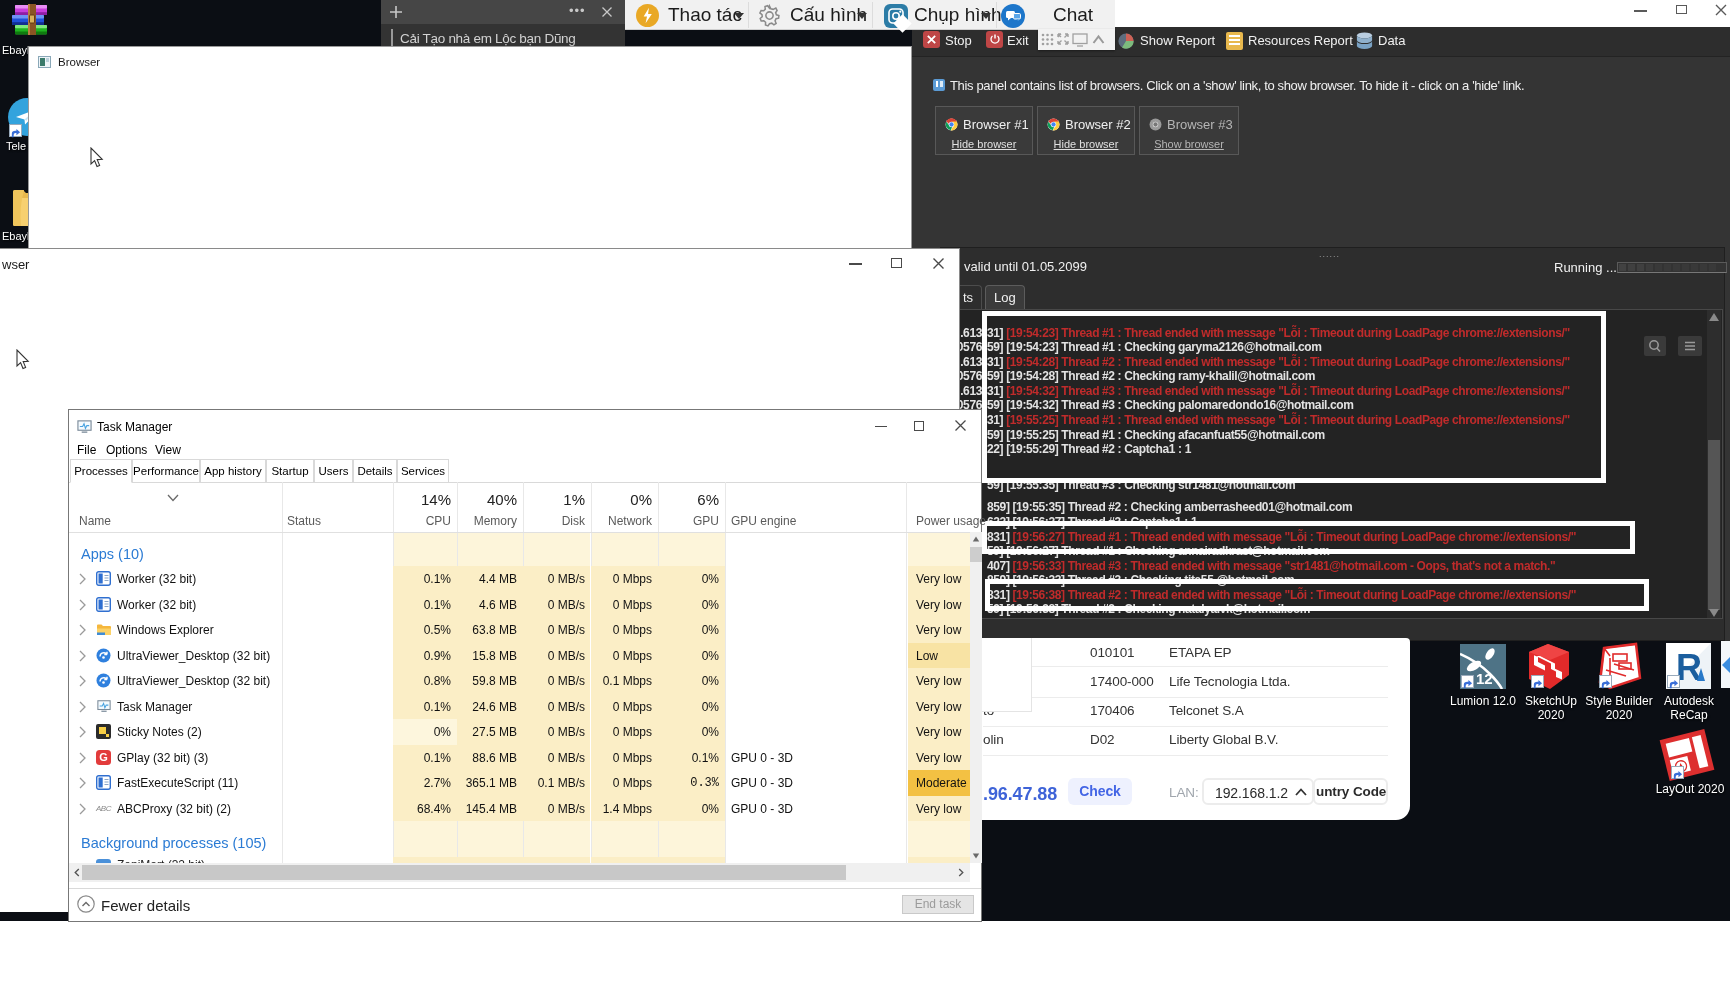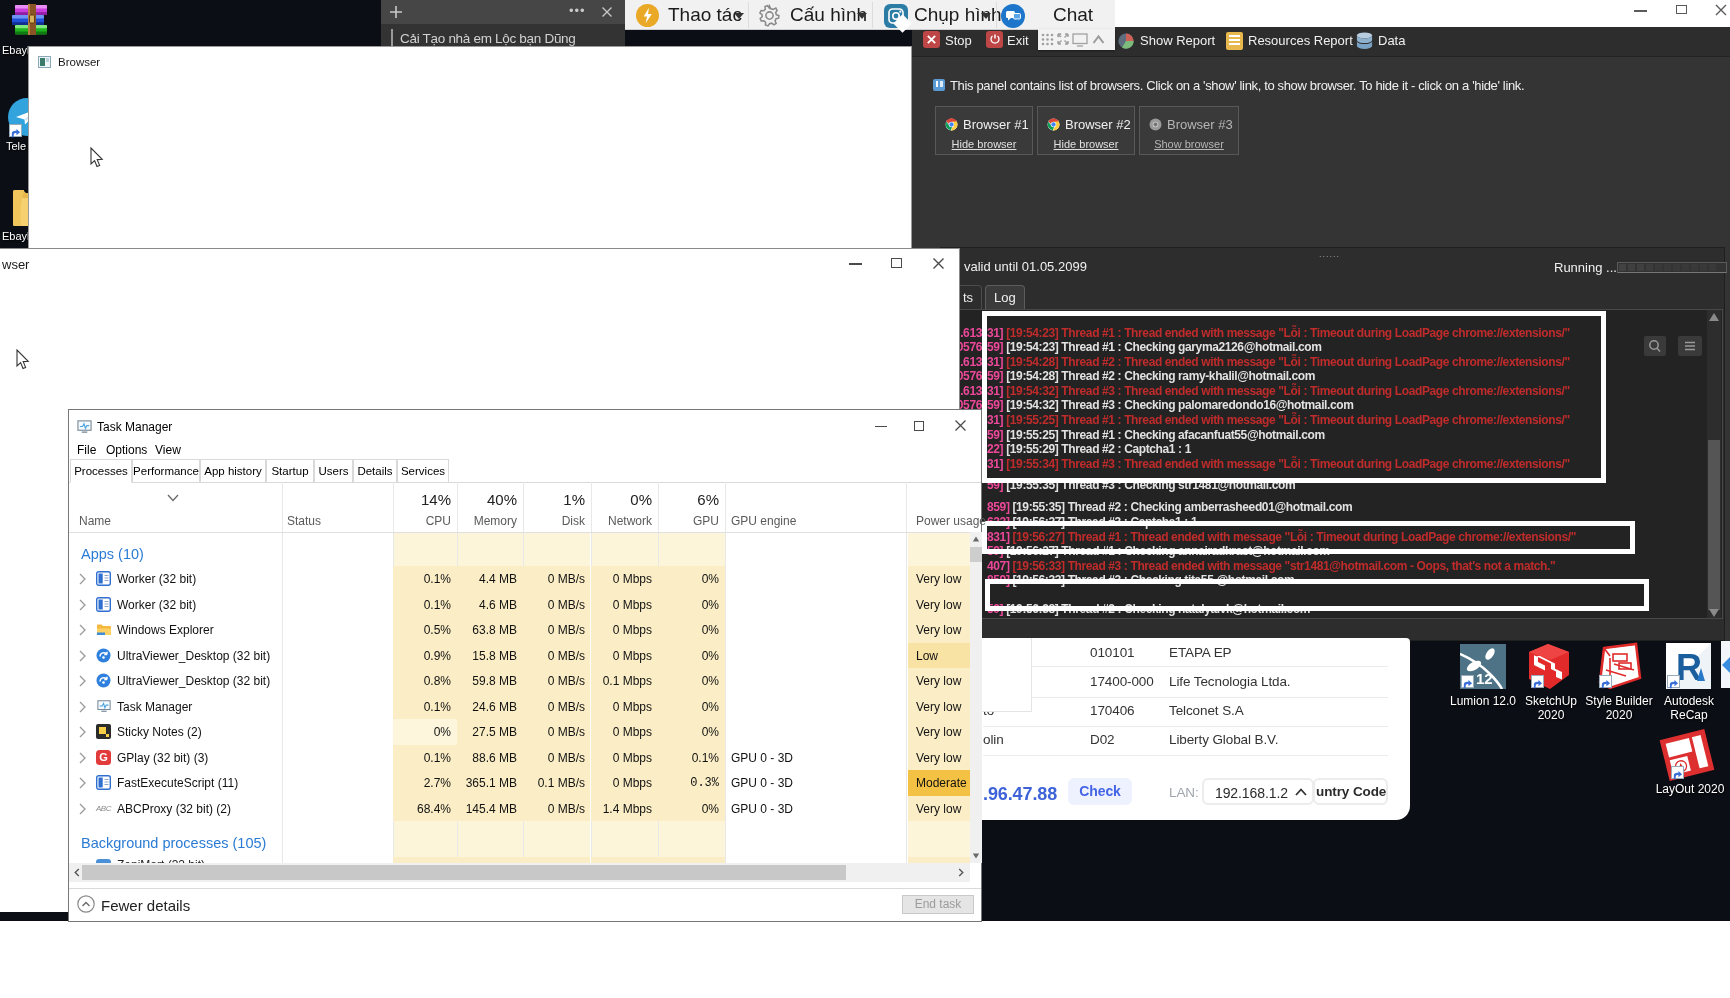--- a/index.html
+++ b/index.html
@@ -32,21 +32,21 @@
 
   
   #popup { left:1038px; top:29px; width:77px; height:21px; background:#f2f2f2; box-shadow:0 1px 2px rgba(0,0,0,.4); }
 
   
   #winB { left:940px; top:247px; width:785px; height:394px; background:#2d2d2d; border:1px solid #1f1f1f; }
   #logarea { position:absolute; left:10px; top:61px; width:772px; height:310px; background:#232323; border:1px solid #484848; overflow:hidden; }
   .ll { position:absolute; white-space:nowrap; font-size:12px; font-weight:bold; letter-spacing:-0.38px; }
   .lr { color:#c02b2b; }
   .lw { color:#e2e2e2; }
-  .lg { color:#ec4899; }
+  .lg { color:#e5e5e5; }
   .wbox { position:absolute; border:5px solid #fff; }
 
   
   #b1 { left:28px; top:46px; width:884px; height:204px; background:#fff; border:1px solid #9a9a9a; border-bottom:none; }
 
   
   #b2 { left:0; top:248px; width:960px; height:664px; background:#fff; border-top:1px solid #8a8a8a; border-right:1px solid #8a8a8a; }
 
   
   #tm { left:68px; top:409px; width:914px; height:513px; background:#fff; border:1px solid #777; font-size:12px; color:#000; }
@@ -368,28 +368,28 @@
       <div class="ll" style="left:35px;top:44.7px;"><span class="lg">31] </span><span class="lr">[19:54:28] Thread #2 : Thread ended with message "Lỗi : Timeout during LoadPage chrome://extensions/"</span></div>
       <div class="ll lg" style="left:-10px;top:59.3px;width:40px;text-align:right;">0576</div>
       <div class="ll" style="left:35px;top:59.3px;"><span class="lg">59] </span><span class="lw">[19:54:28] Thread #2 : Checking ramy-khalil@hotmail.com</span></div>
       <div class="ll lg" style="left:-10px;top:73.8px;width:40px;text-align:right;">.613</div>
       <div class="ll" style="left:35px;top:73.8px;"><span class="lg">31] </span><span class="lr">[19:54:32] Thread #3 : Thread ended with message "Lỗi : Timeout during LoadPage chrome://extensions/"</span></div>
       <div class="ll lg" style="left:-10px;top:88.4px;width:40px;text-align:right;">0576</div>
       <div class="ll" style="left:35px;top:88.4px;"><span class="lg">59] </span><span class="lw">[19:54:32] Thread #3 : Checking palomaredondo16@hotmail.com</span></div>
       <div class="ll" style="left:35px;top:103px;"><span class="lg">31] </span><span class="lr">[19:55:25] Thread #1 : Thread ended with message "Lỗi : Timeout during LoadPage chrome://extensions/"</span></div>
       <div class="ll" style="left:35px;top:117.6px;"><span class="lg">59] </span><span class="lw">[19:55:25] Thread #1 : Checking afacanfuat55@hotmail.com</span></div>
       <div class="ll" style="left:35px;top:132.1px;"><span class="lg">22] </span><span class="lw">[19:55:29] Thread #2 : Captcha1 : 1</span></div>
-      <div class="ll" style="left:35px;top:146.7px;"><span class="lg">31] </span><span class="lr">[19:55:34] Thread #3 : Thread ended with message "Lỗi : Timeout during LoadPage chrome://extensions/"</span></div>
       <div class="ll" style="left:35px;top:161.3px;margin-top:7px;"><span class="lg">59] </span><span class="lw">[19:55:35] Thread #3 : Checking str1481@hotmail.com</span></div>
       <div class="ll" style="left:35px;top:190.4px;"><span class="lg">859] </span><span class="lw">[19:55:35] Thread #2 : Checking amberrasheed01@hotmail.com</span></div>
       <div class="ll" style="left:35px;top:205px;"><span class="lg">622] </span><span class="lw">[19:56:27] Thread #3 : Captcha1 : 1</span></div>
       <div class="ll" style="left:35px;top:219.6px;"><span class="lg">831] </span><span class="lr">[19:56:27] Thread #1 : Thread ended with message "Lỗi : Timeout during LoadPage chrome://extensions/"</span></div>
       <div class="ll" style="left:35px;top:234.1px;"><span class="lg">59] </span><span class="lw">[19:56:27] Thread #1 : Checking annairadkrast@hotmail.com</span></div>
       <div class="ll" style="left:35px;top:248.7px;"><span class="lg">407] </span><span class="lr">[19:56:33] Thread #3 : Thread ended with message "str1481@hotmail.com - Oops, that's not a match."</span></div>
       <div class="ll" style="left:35px;top:263.3px;"><span class="lg">859] </span><span class="lw">[19:56:33] Thread #3 : Checking tita55 @hotmail.com</span></div>
+      <div class="ll" style="left:35px;top:277.8px;"><span class="lg">831] </span><span class="lr">[19:56:38] Thread #2 : Thread ended with message "Lỗi : Timeout during LoadPage chrome://extensions/"</span></div>
       <div class="ll" style="left:35px;top:292.4px;"><span class="lg">59] </span><span class="lw">[19:56:38] Thread #2 : Checking natalya.vk@hotmail.com</span></div>
       <div class="wbox" style="left:30px;top:1px;width:624px;height:172px;"></div>
       <div class="wbox" style="left:30px;top:211px;width:653px;height:33px;"></div>
       <div class="wbox" style="left:33px;top:269px;width:664px;height:32px;"></div>
       <div class="abs" style="left:692px;top:26px;width:22px;height:20px;background:#3a3a3a;border-radius:2px;">
         <svg width="22" height="20" viewBox="0 0 22 20">
             <circle cx="10" cy="9" r="4.2" fill="none" stroke="#9a9a9a" stroke-width="1.5"></circle>
             <path d="M13 12.2 L16 15.5" stroke="#9a9a9a" stroke-width="1.5"></path>
           </svg>
       </div>

